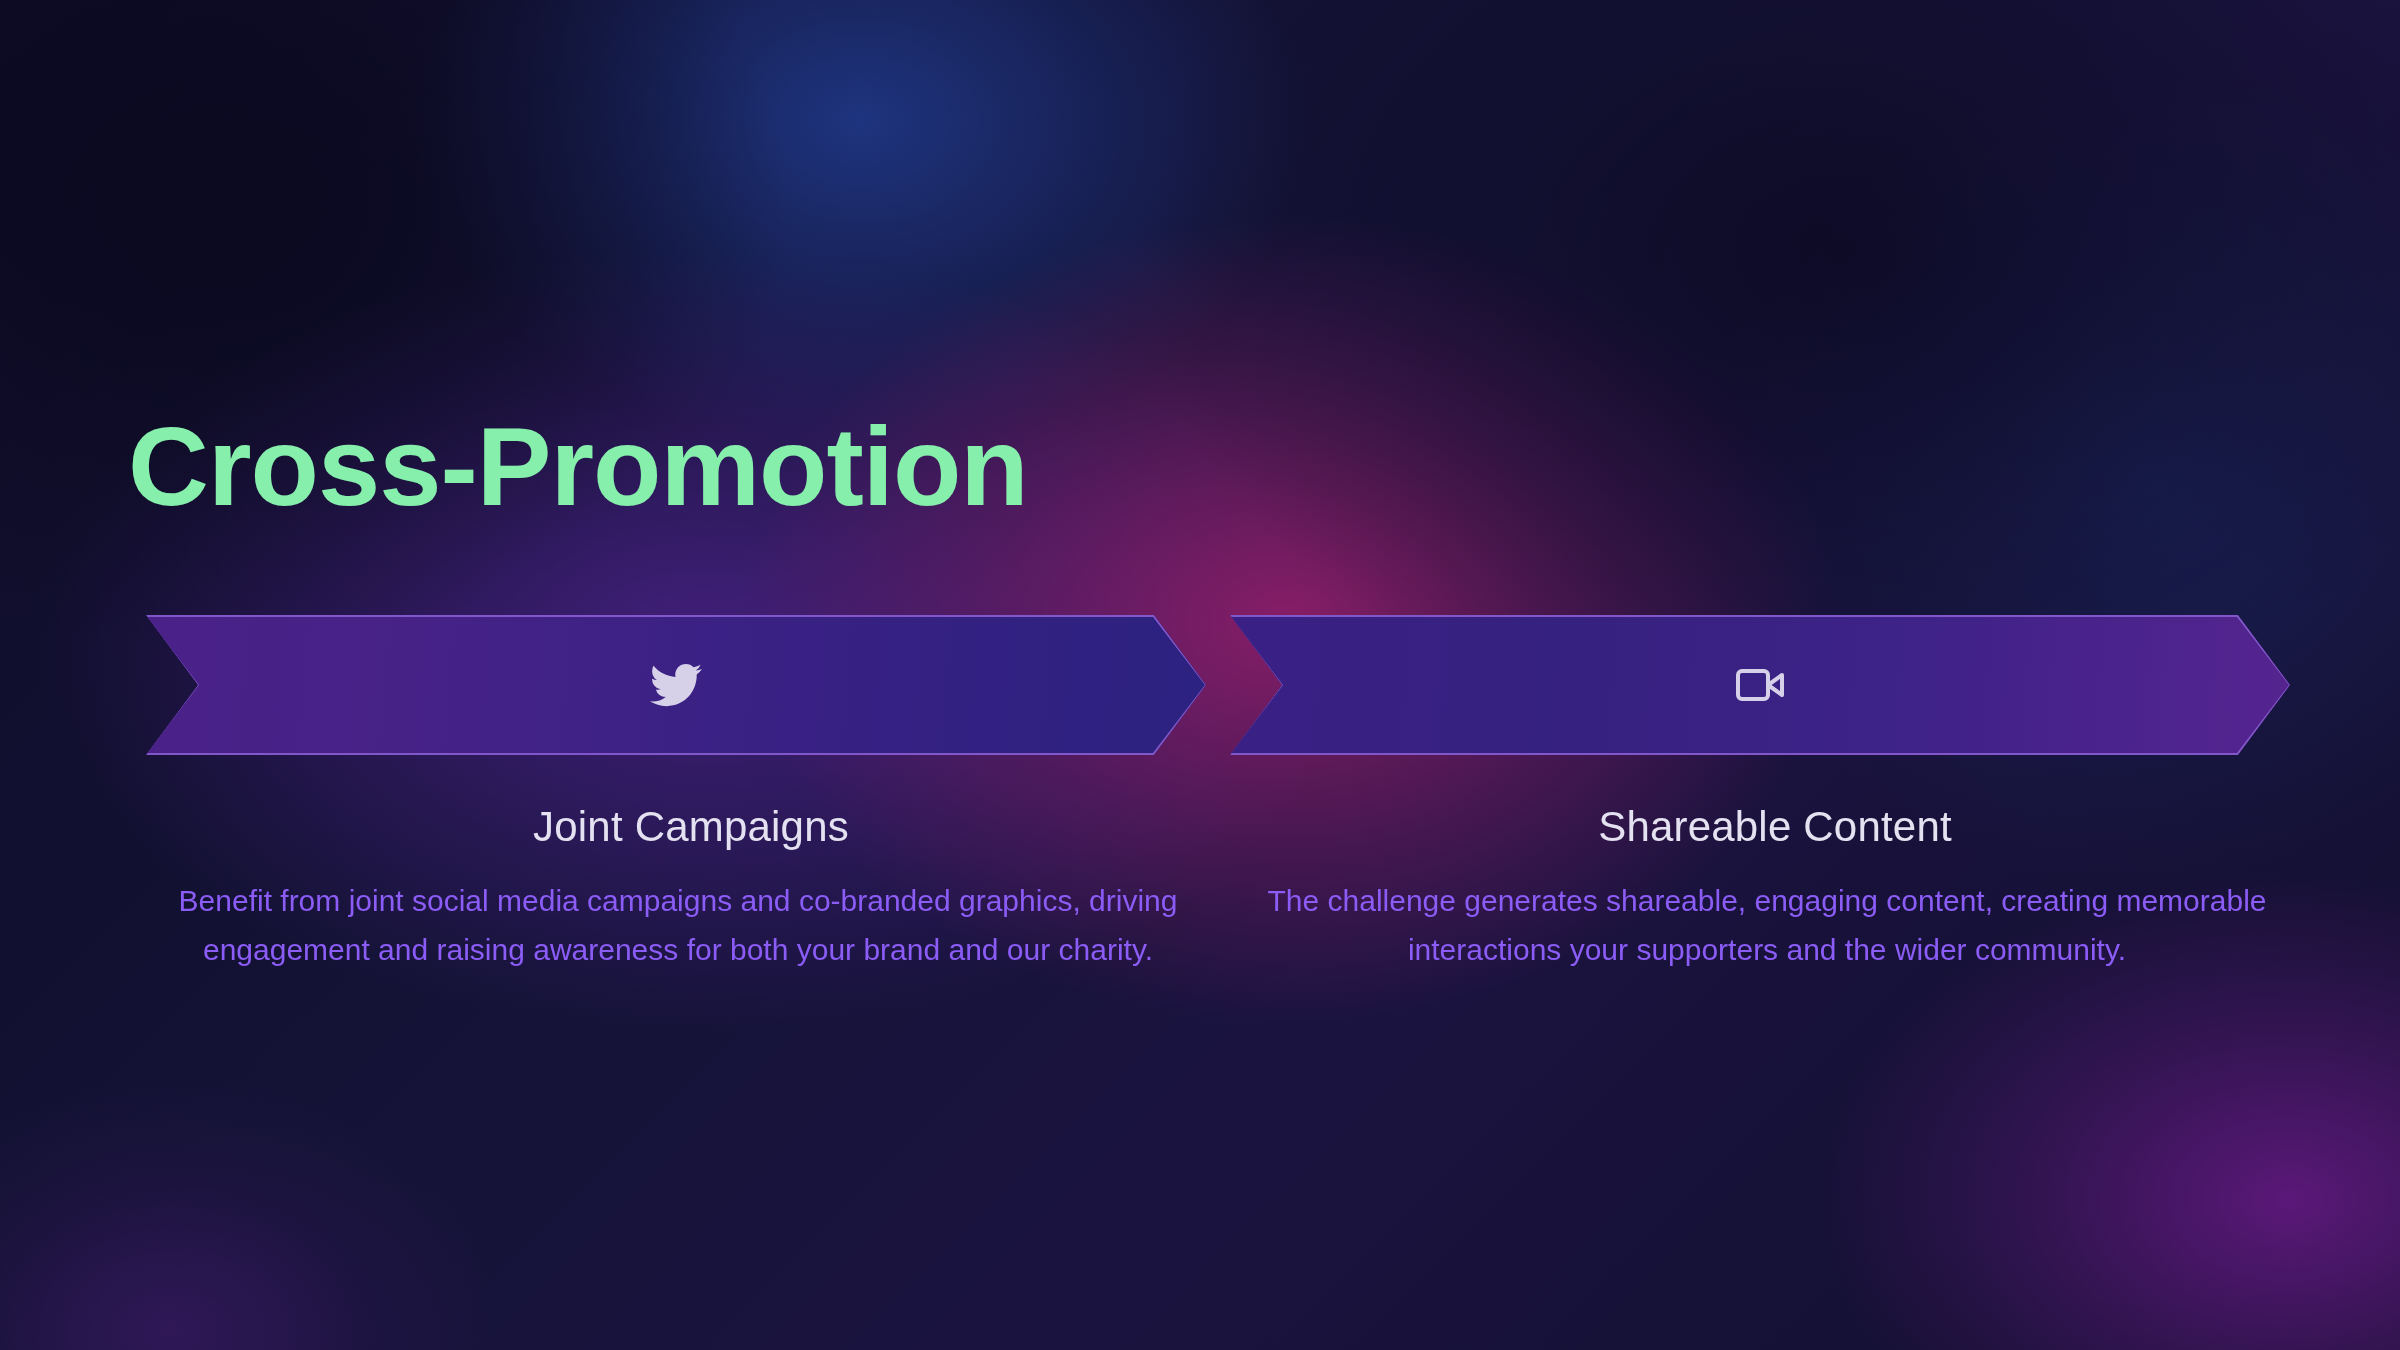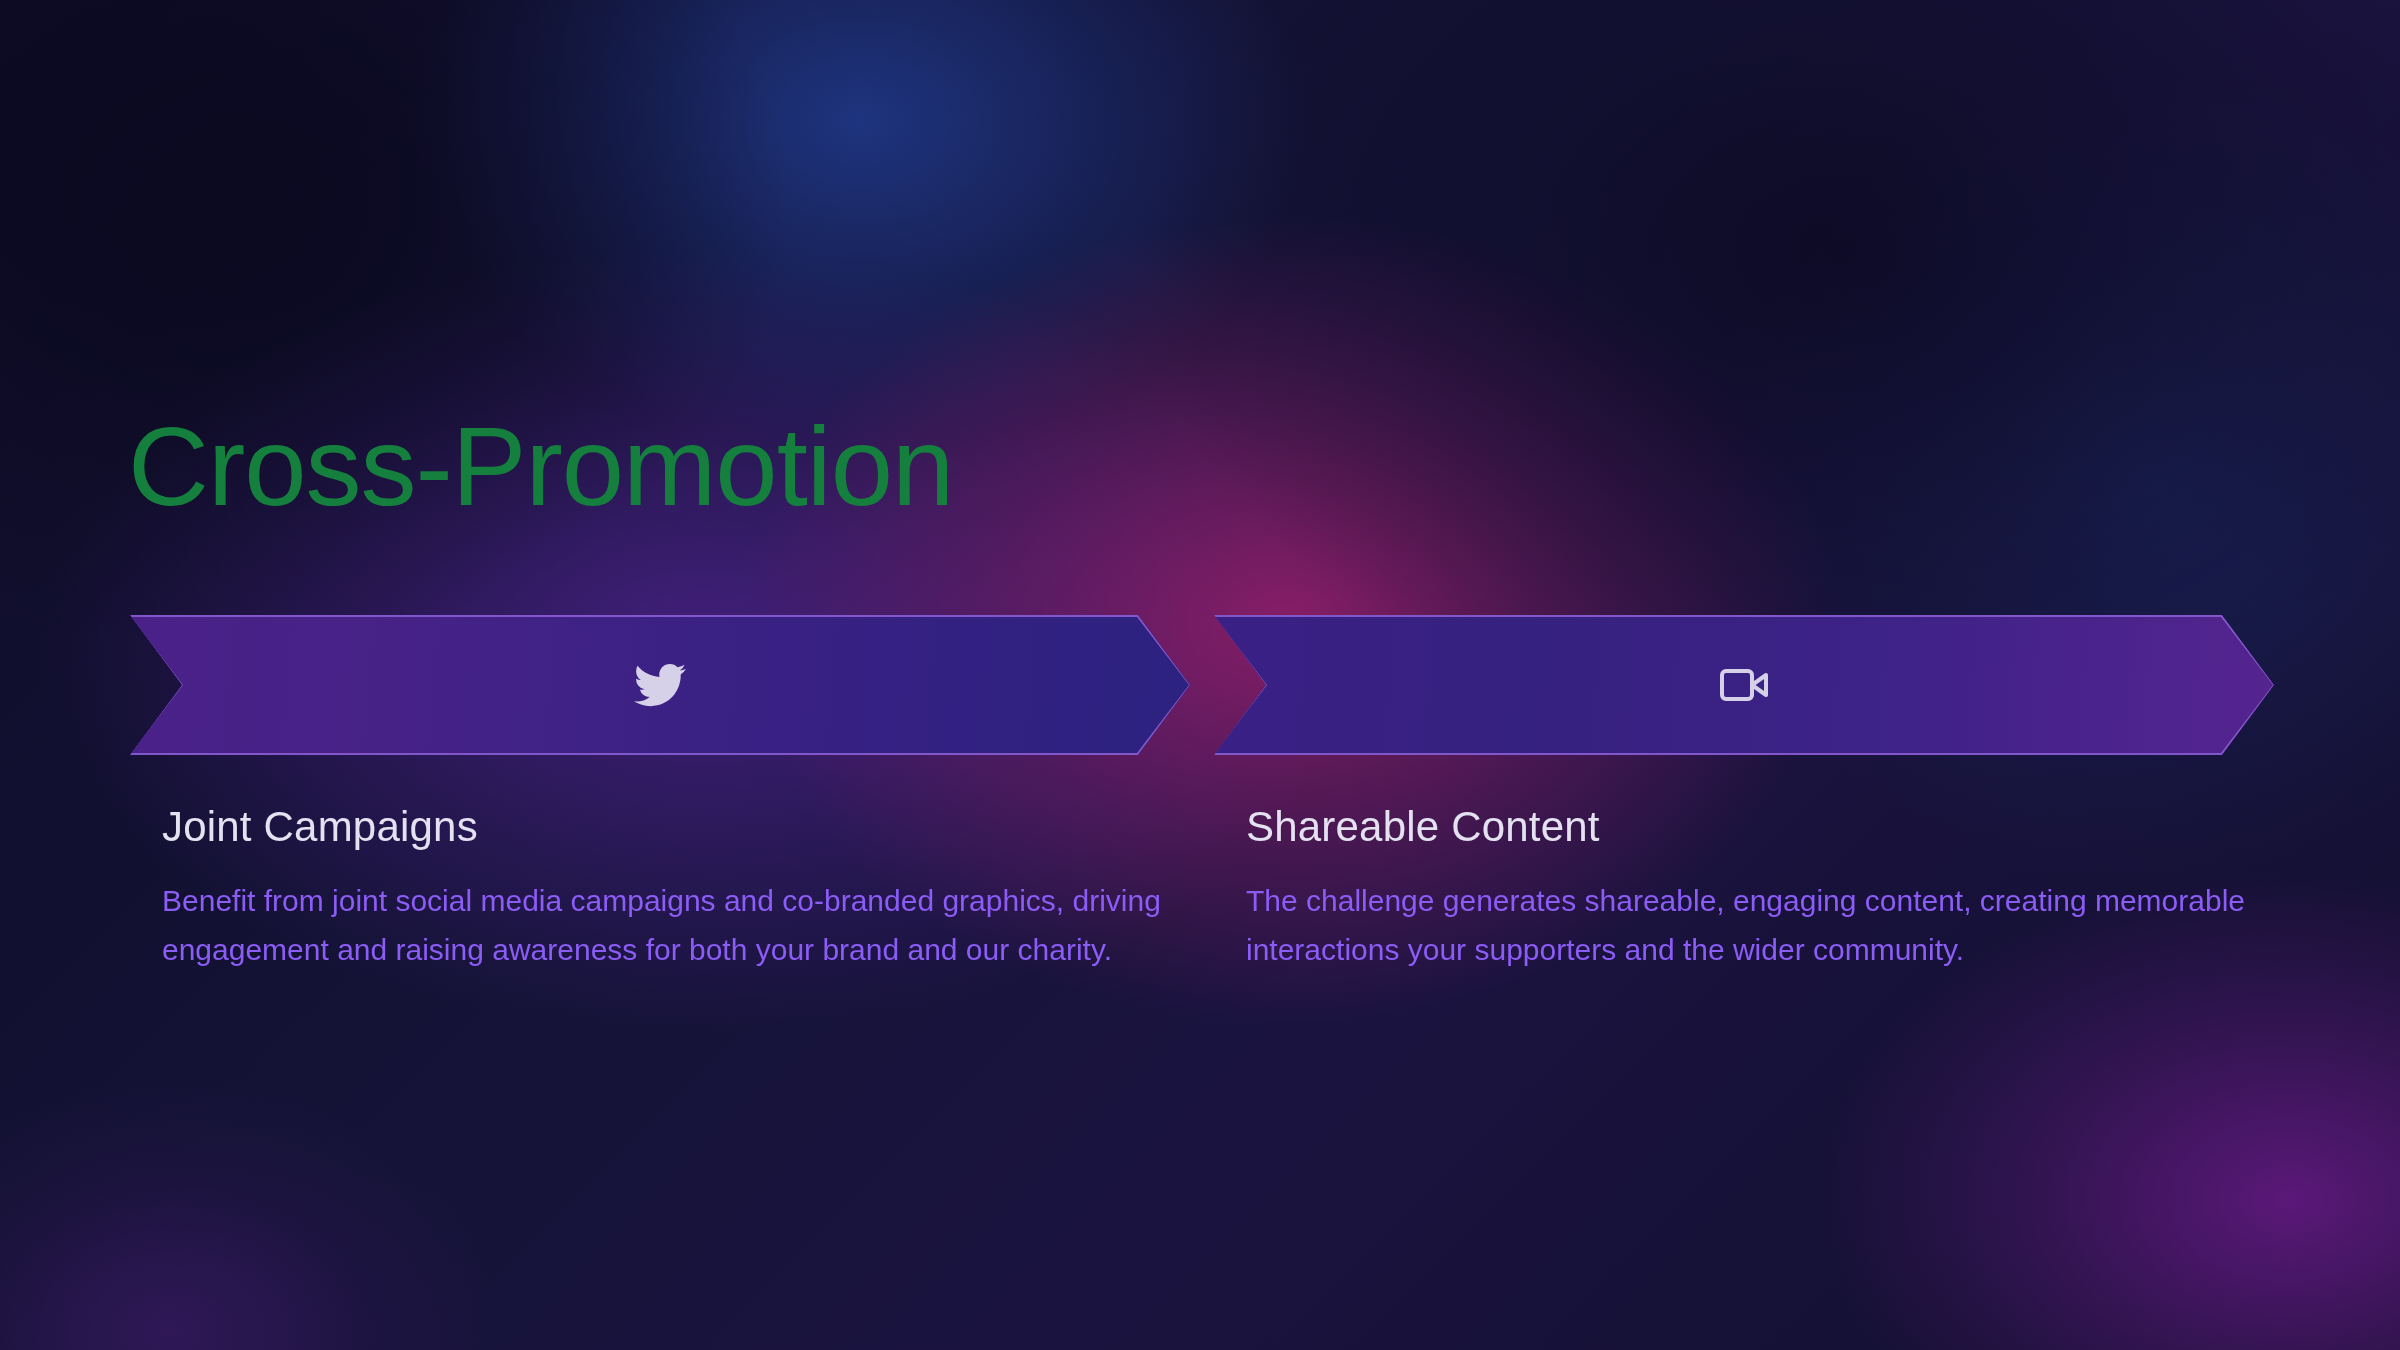--- a/index.html
+++ b/index.html
@@ -105,34 +105,35 @@
     color:#6a23c4;
     white-space:nowrap;
   }
 
   .title {
     position:absolute;
     top:410px;
     left:-2px;
     font-size:112px;
     line-height:1.02;
-    font-weight:400;
+    font-weight:700;
     letter-spacing:-1px;
-    color:#15803d;
+    color:#86efac;
     white-space:nowrap;
   }
 
   
   .columns {
     position:absolute;
     top:615px;
-    left:0;
+    left:16px;
     width:2145px;
     display:flex;
     gap:24px;
+    text-align:center;
   }
   .col { width:1060px; }
 
   
   .banner {
     position:relative;
     height:140px;
     display:flex;
     align-items:center;
     justify-content:center;

